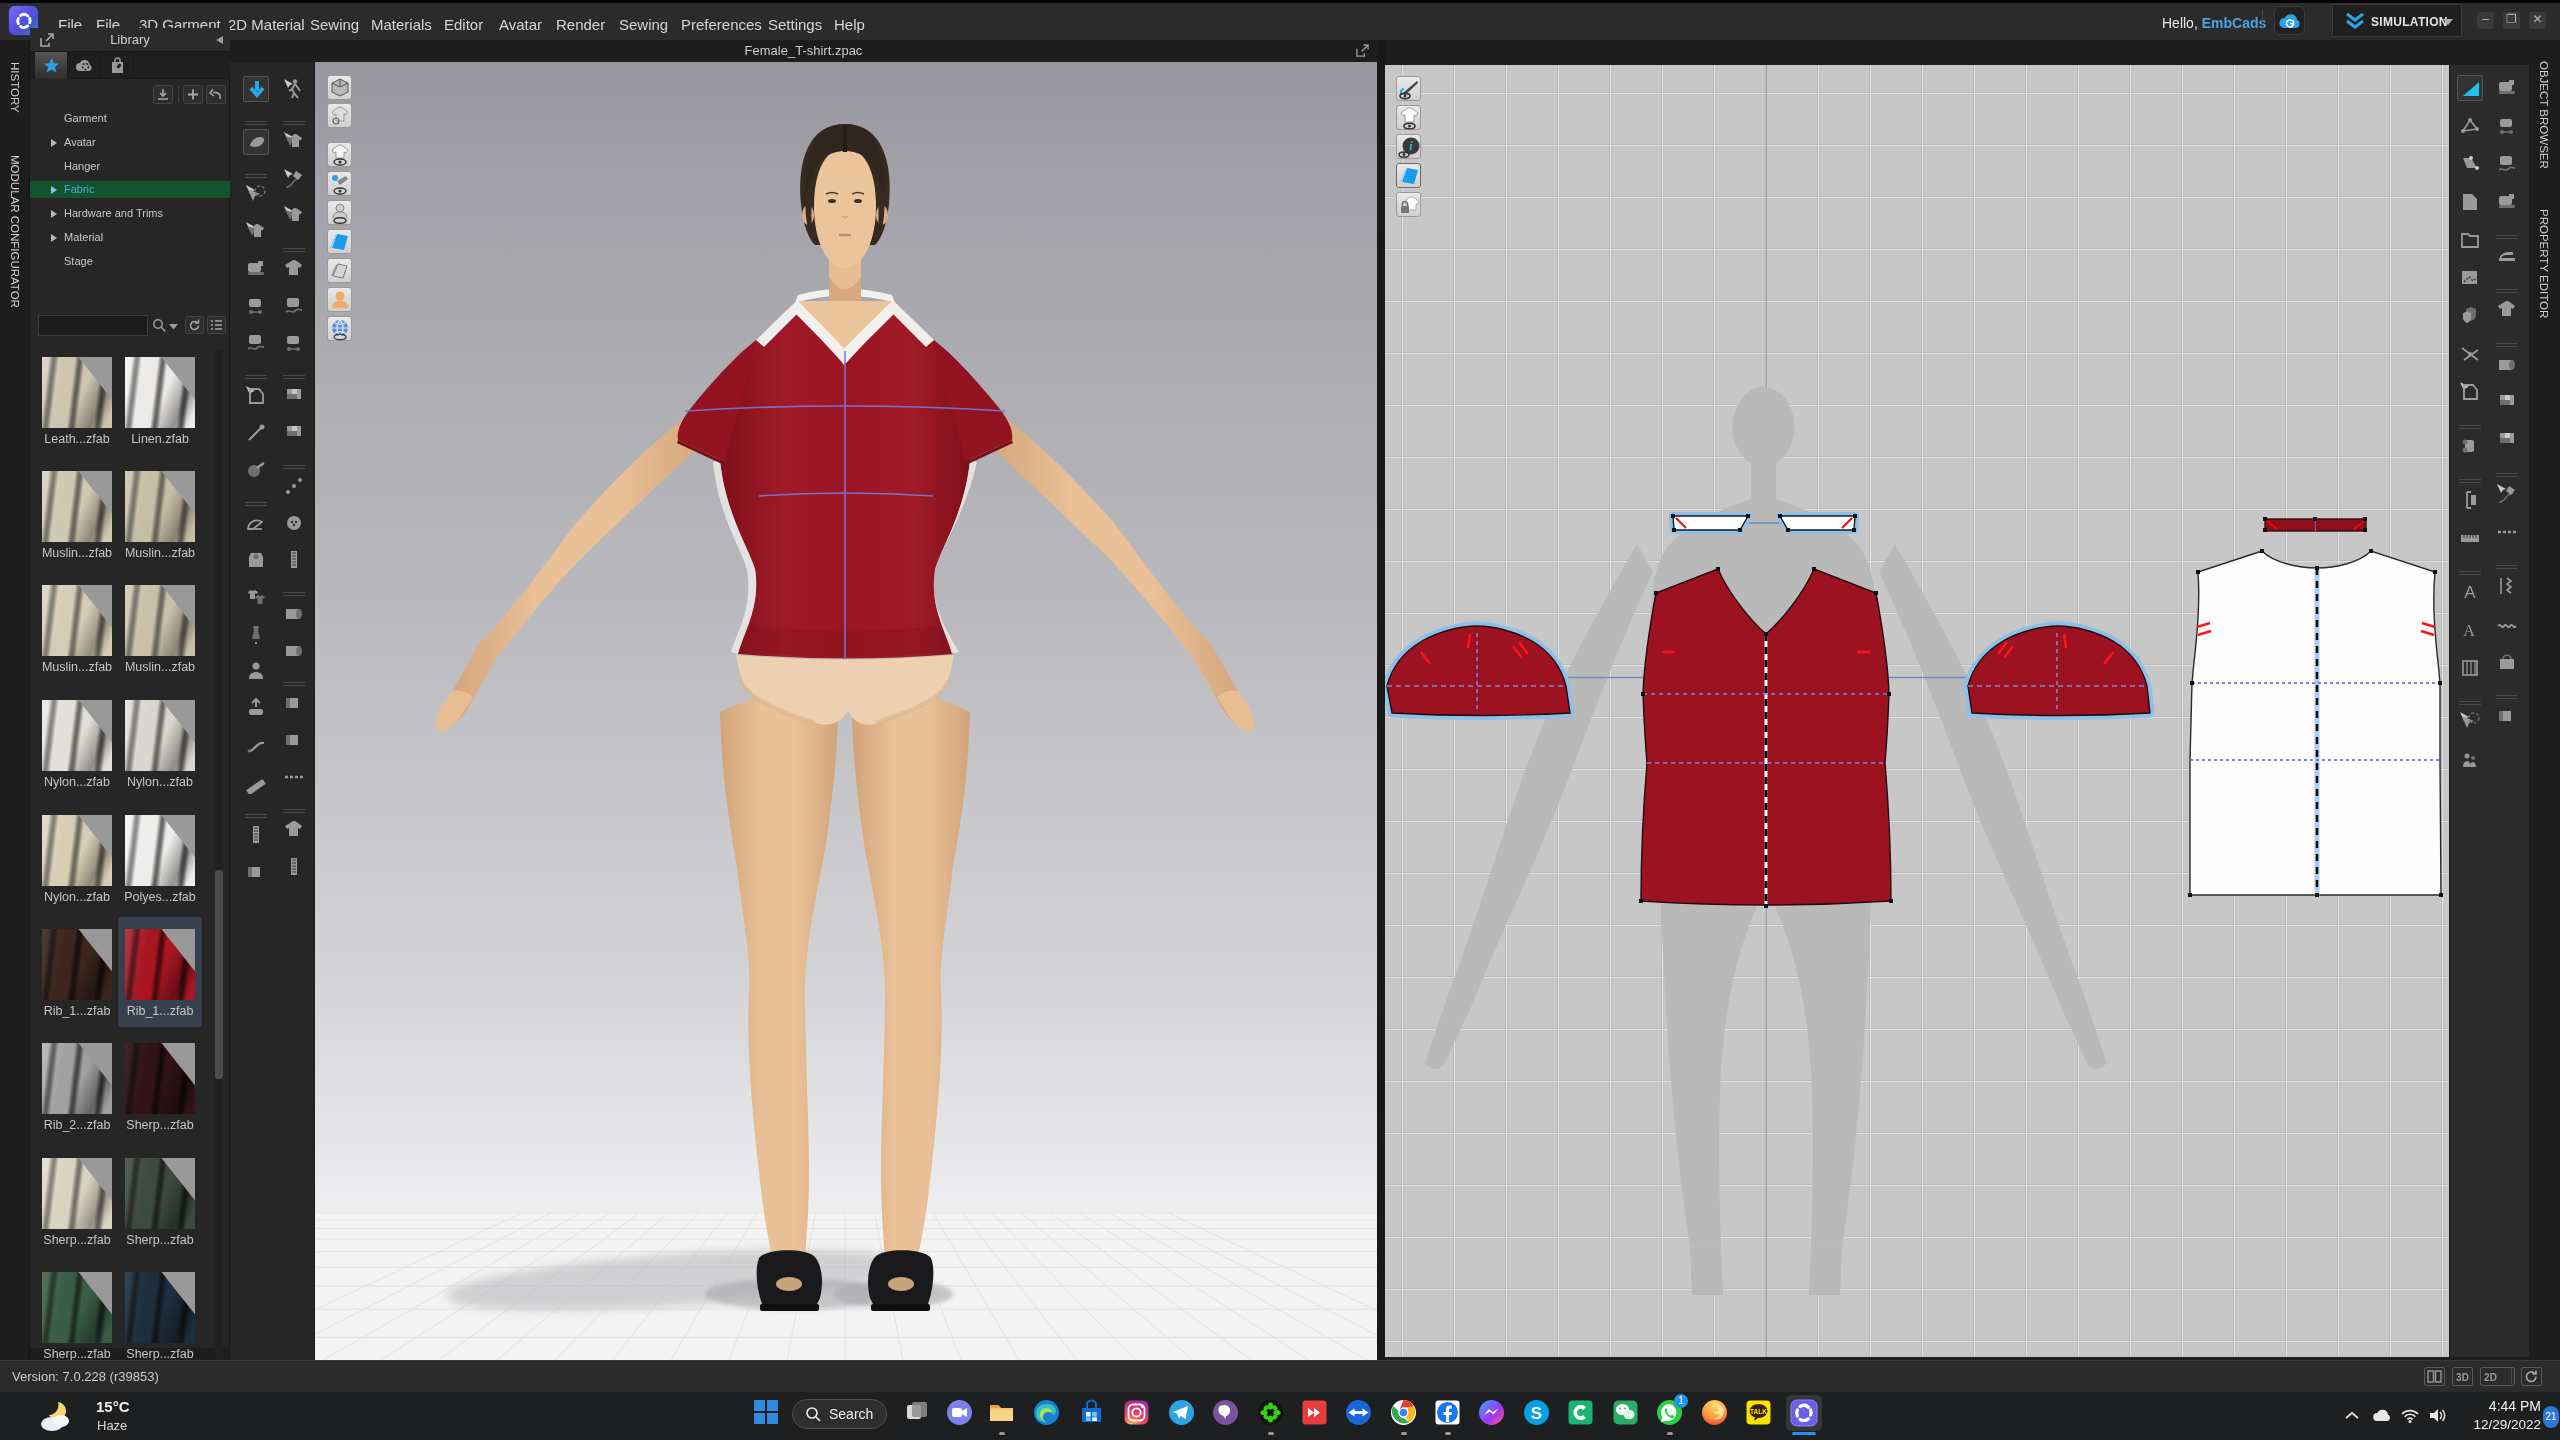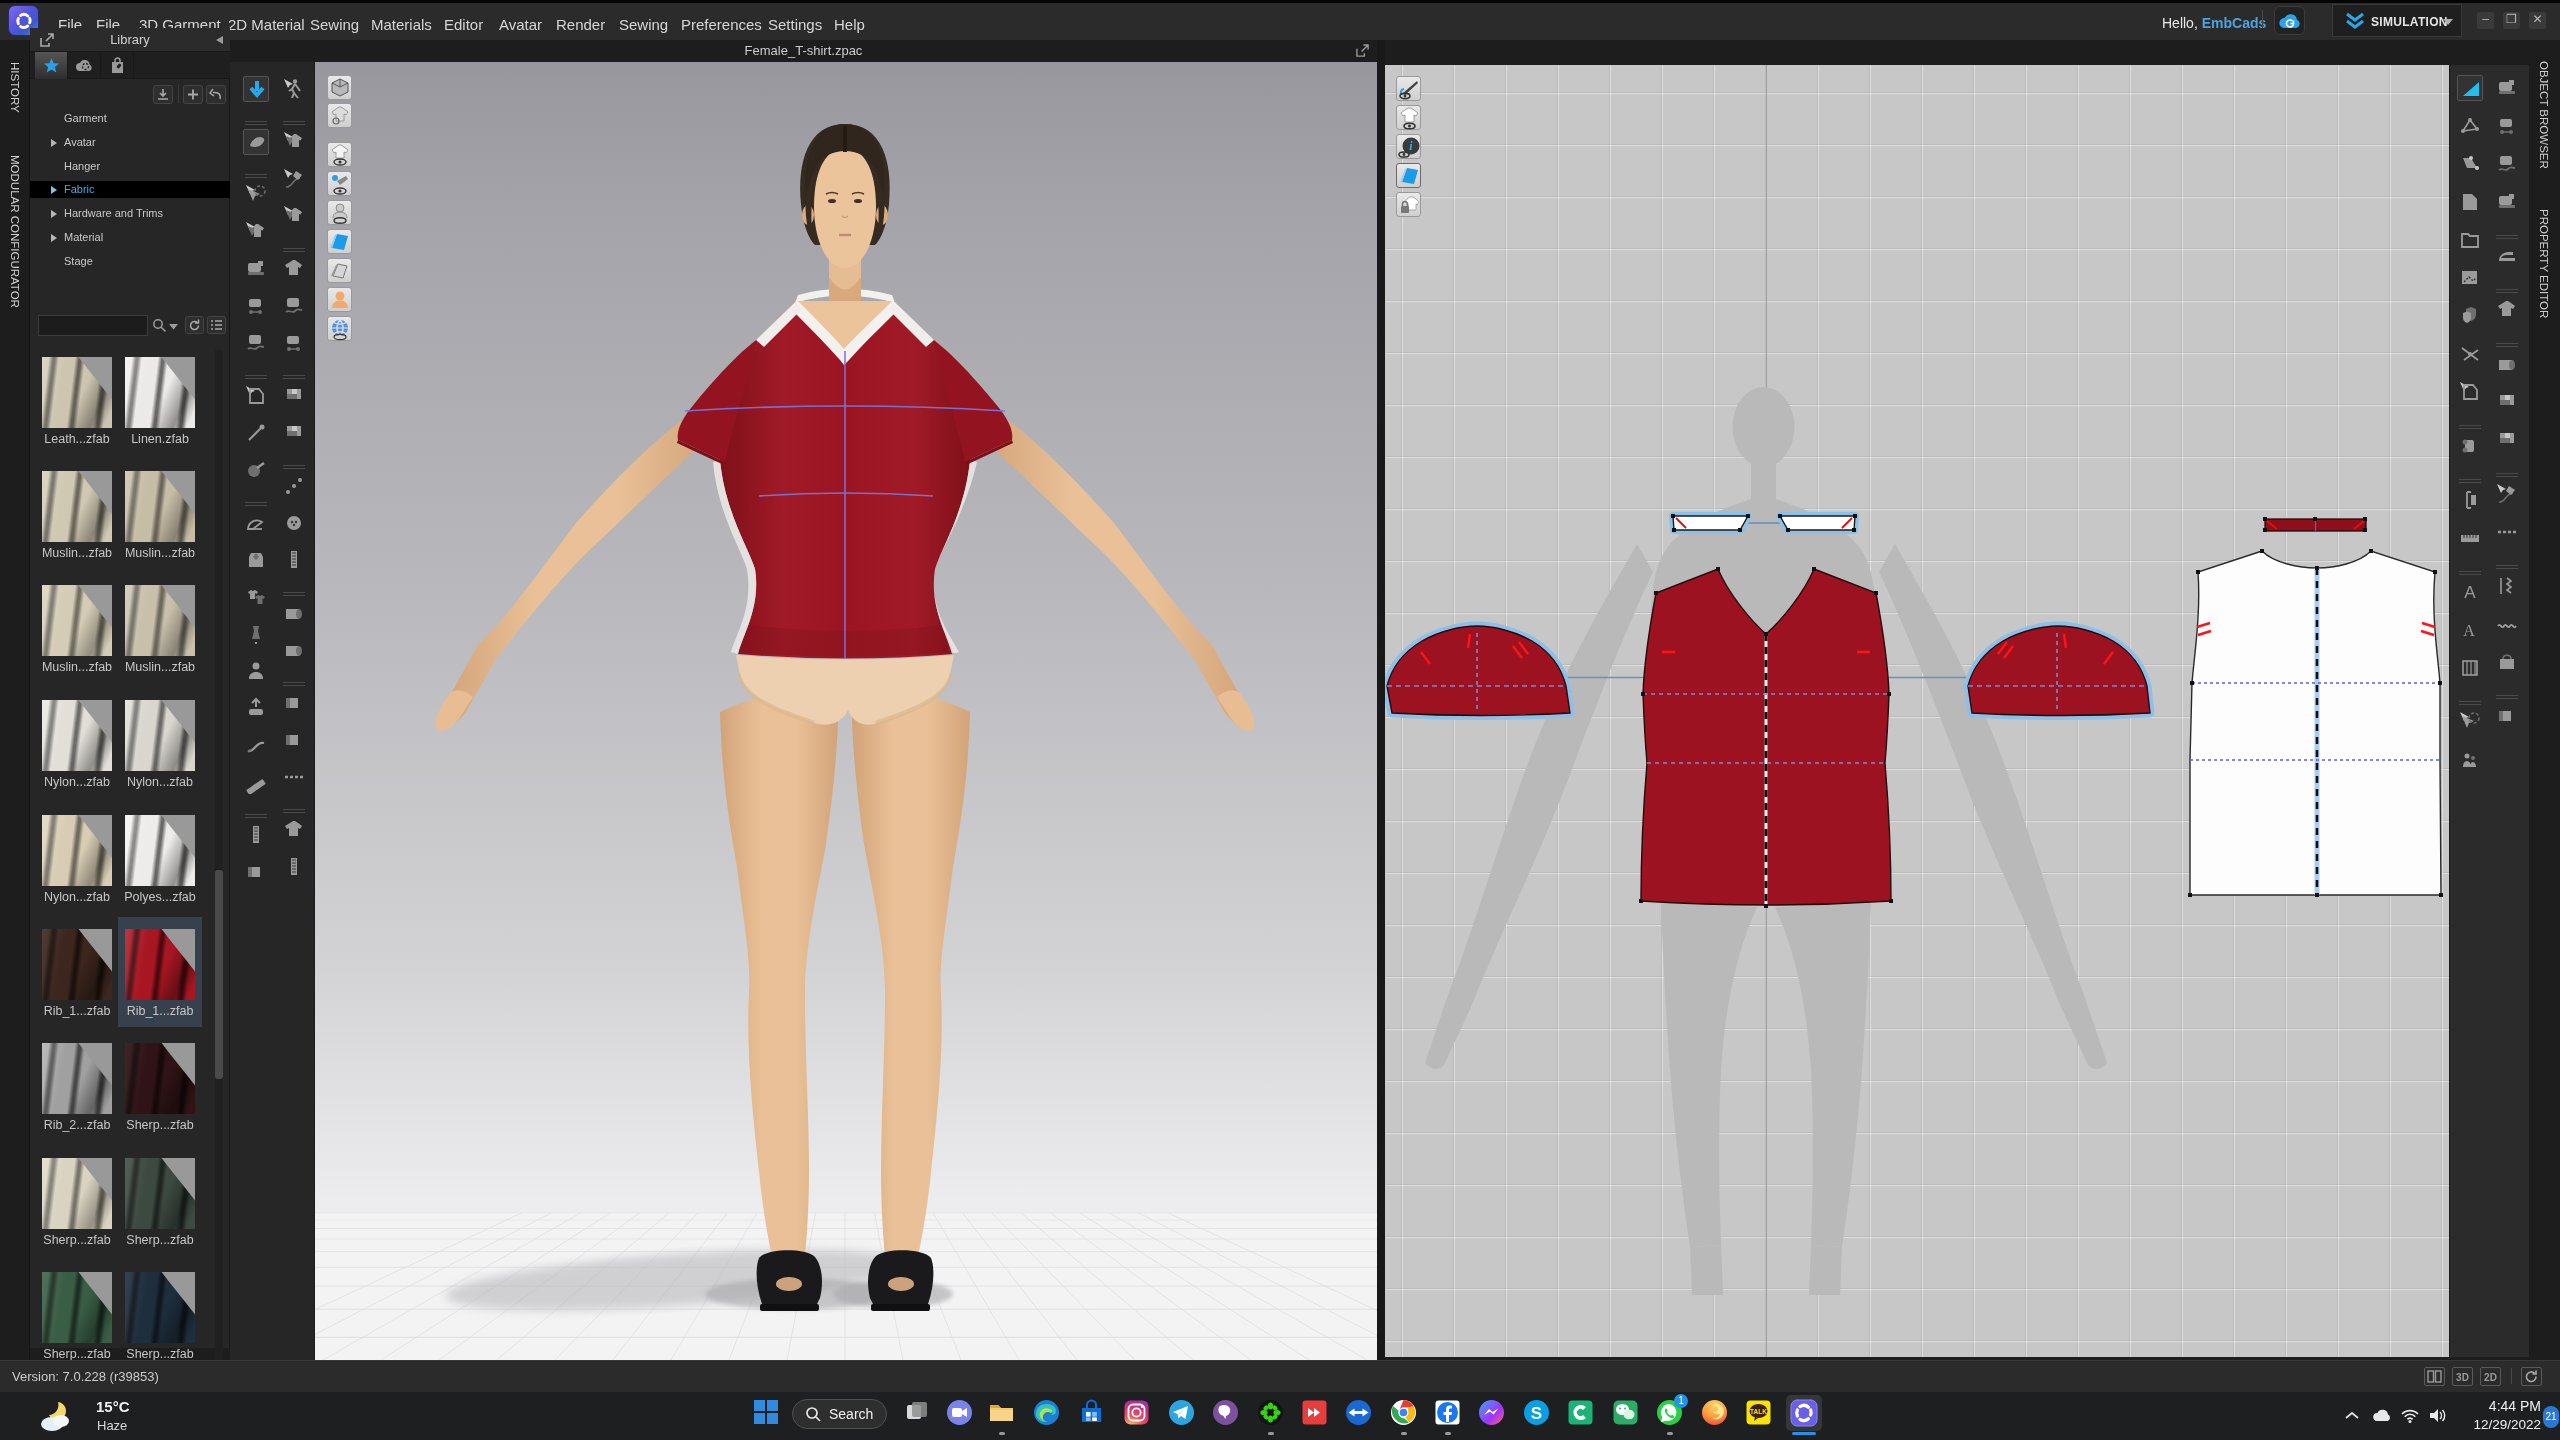--- a/index.html
+++ b/index.html
@@ -28,21 +28,21 @@
 
   
   #lib { left:30px; top:28px; width:200px; height:1320px; background:#262626; border-right:1px solid #161616;}
   #libhead { position:absolute; left:0; top:0; width:200px; height:24px; background:#2b2b2b; border-bottom:1px solid #191919; color:#cfcfcf; font-size:13px; text-align:center; line-height:24px;}
   #libtabs { position:absolute; left:0; top:24px; width:200px; height:27px; background:#1f1f1f; border-bottom:1px solid #191919;}
   .libtab { position:absolute; top:0; width:33px; height:27px; border-right:1px solid #191919; }
   .libtab.sel { background:linear-gradient(#555,#2e2e2e); }
   .treerow { position:absolute; left:0; width:200px; height:17px; color:#c9c9c9; font-size:11px; line-height:17px; }
   .treerow .car { position:absolute; left:21px; top:5px; width:0; height:0; border-left:6px solid #b5b5b5; border-top:4px solid transparent; border-bottom:4px solid transparent; }
   .treerow span { position:absolute; left:34px; }
-  #fabricrow { background:#000000; color:#47a8e2;padding-left:40px; }
+  #fabricrow { background:#14532d; color:#47a8e2;padding-left:40px; }
   #libsearch { position:absolute; left:8px; top:287px; width:110px; height:21px; background:#1c1c1c; border:1px solid #3c3c3c; }
   
   .thumb { position:absolute; width:70px; height:71px; }
   .drape { position:absolute; left:0; top:0; width:70px; height:71px; background:#999; }
   .cloth { position:absolute; left:0; top:0; width:70px; height:71px;
      clip-path:polygon(0 0, 52% 0, 100% 60%, 100% 100%, 0 100%); }
   .tlabel { position:absolute; width:84px; text-align:center; color:#c6c6c6; font-size:12.5px; }
   #libscroll { position:absolute; left:185px; top:322px; width:8px; height:1038px; background:#202020; }
   #libscrollthumb { position:absolute; left:185px; top:842px; width:8px; height:209px; background:#4a4a4a; border-radius:3px;}
 
@@ -1002,21 +1002,21 @@
 
   <div id="statusbar" class="abs">
       <span style="position:absolute;left:12px;top:8px;">Version: 7.0.228 (r39853)</span>
       <div class="abs" style="left:2424px;top:6px;width:21px;height:19px;border:1px solid #5a5a5a;border-radius:2px;"><svg width="19" height="17" viewBox="0 0 19 17">
           <rect x="3" y="3" width="5.5" height="11" fill="none" stroke="#9a9a9a" stroke-width="1.4"></rect>
           <rect x="10.5" y="3" width="5.5" height="11" fill="none" stroke="#9a9a9a" stroke-width="1.4"></rect>
         </svg></div>
       <div class="abs" style="left:2452px;top:6px;width:21px;height:19px;border:1px solid #5a5a5a;border-radius:2px;"><svg width="19" height="17" viewBox="0 0 19 17">
           <text x="9.5" y="12.5" font-size="10" font-weight="bold" fill="#9a9a9a" text-anchor="middle" font-family="Liberation Sans">3D</text>
         </svg></div>
-      <div class="abs" style="left:2480px;top:6px;width:21px;height:19px;border:1px solid #5a5a5a;border-radius:2px;"><svg width="19" height="17" viewBox="0 0 19 17">
+      <div class="abs" style="left:2480px;top:6px;width:35px;height:19px;border:1px solid #5a5a5a;border-radius:2px;"><svg width="19" height="17" viewBox="0 0 19 17">
           <text x="9.5" y="12.5" font-size="10" font-weight="bold" fill="#9a9a9a" text-anchor="middle" font-family="Liberation Sans">2D</text>
         </svg></div>
       <div class="abs" style="left:2511px;top:7px;width:1px;height:16px;background:#4a4a4a;"></div>
       <div class="abs" style="left:2521px;top:6px;width:21px;height:19px;border:1px solid #5a5a5a;border-radius:2px;"><svg width="19" height="17" viewBox="0 0 19 17">
           <path d="M14 8.5a4.8 4.8 0 11-1.4-3.2M14 2.5v3.5h-3.5" fill="none" stroke="#a8a8a8" stroke-width="1.6"></path>
         </svg></div>
     </div>
   <div id="taskbar" class="abs">
       <svg class="abs" style="left:36px;top:6px" width="40" height="37" viewBox="0 0 40 37">
  <path d="M24 6a9 9 0 11-9 13A10 10 0 0024 6z" fill="#f5d76e" transform="translate(-2,-2)"></path>

